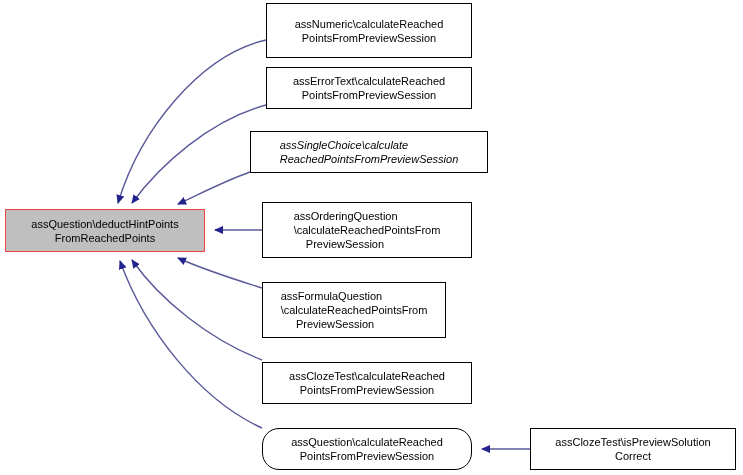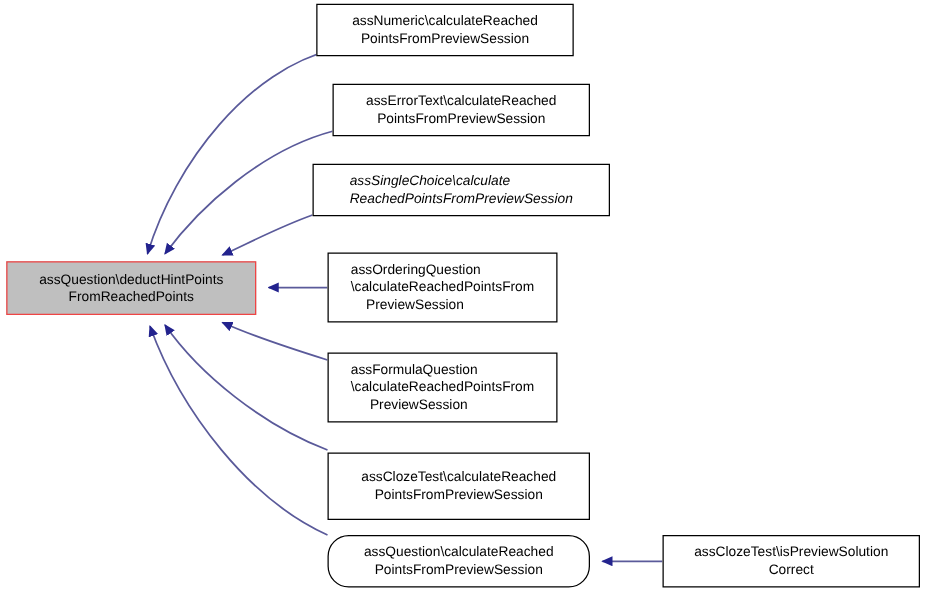--- a/index.html
+++ b/index.html
@@ -74,43 +74,43 @@
 
     <path d="M 262,428 C 200,400 145,330 120,261" fill="none" stroke="#5a5a9a" stroke-width="1.4" marker-end="url(#arrowhead)"></path>
 
     <path d="M 530,449 L 482,449" fill="none" stroke="#5a5a9a" stroke-width="1.4" marker-end="url(#arrowhead)"></path>
   </svg>
 
   <div class="node highlight" style="left: 5px; top: 209px; width: 200px; height: 43px;">
     <span class="label">assQuestion\deductHintPoints
 FromReachedPoints</span>
   </div>
-  <div class="node" style="left: 253px; top: 3px; width: 206px; height: 42px;">
+  <div class="node" style="left: 266px; top: 3px; width: 206px; height: 55px;">
     <span class="label">assNumeric\calculateReached
 PointsFromPreviewSession</span>
   </div>
   <div class="node" style="left: 266px; top: 67px; width: 206px; height: 42px;">
     <span class="label">assErrorText\calculateReached
 PointsFromPreviewSession</span>
   </div>
   <div class="node" style="left: 250px; top: 131px; width: 238px; height: 42px; font-style: italic;">
     <span class="label left">assSingleChoice\calculate
 ReachedPointsFromPreviewSession</span>
   </div>
-  <div class="node" style="left: 262px; top: 202px; width: 184px; height: 56px;">
+  <div class="node" style="left: 262px; top: 202px; width: 210px; height: 56px;">
     <span class="label left">assOrderingQuestion
 \calculateReachedPointsFrom
     PreviewSession</span>
   </div>
   <div class="node" style="left: 262px; top: 282px; width: 184px; height: 56px;">
     <span class="label left">assFormulaQuestion
 \calculateReachedPointsFrom
      PreviewSession</span>
   </div>
-  <div class="node" style="left: 262px; top: 362px; width: 210px; height: 54px;">
+  <div class="node" style="left: 262px; top: 362px; width: 210px; height: 42px;">
     <span class="label">assClozeTest\calculateReached
 PointsFromPreviewSession</span>
   </div>
   <div class="node" style="left: 262px; top: 428px; width: 210px; height: 42px; border-radius: 17px;">
     <span class="label">assQuestion\calculateReached
 PointsFromPreviewSession</span>
   </div>
   <div class="node" style="left: 530px; top: 428px; width: 206px; height: 42px;">
     <span class="label">assClozeTest\isPreviewSolution
 Correct</span>

